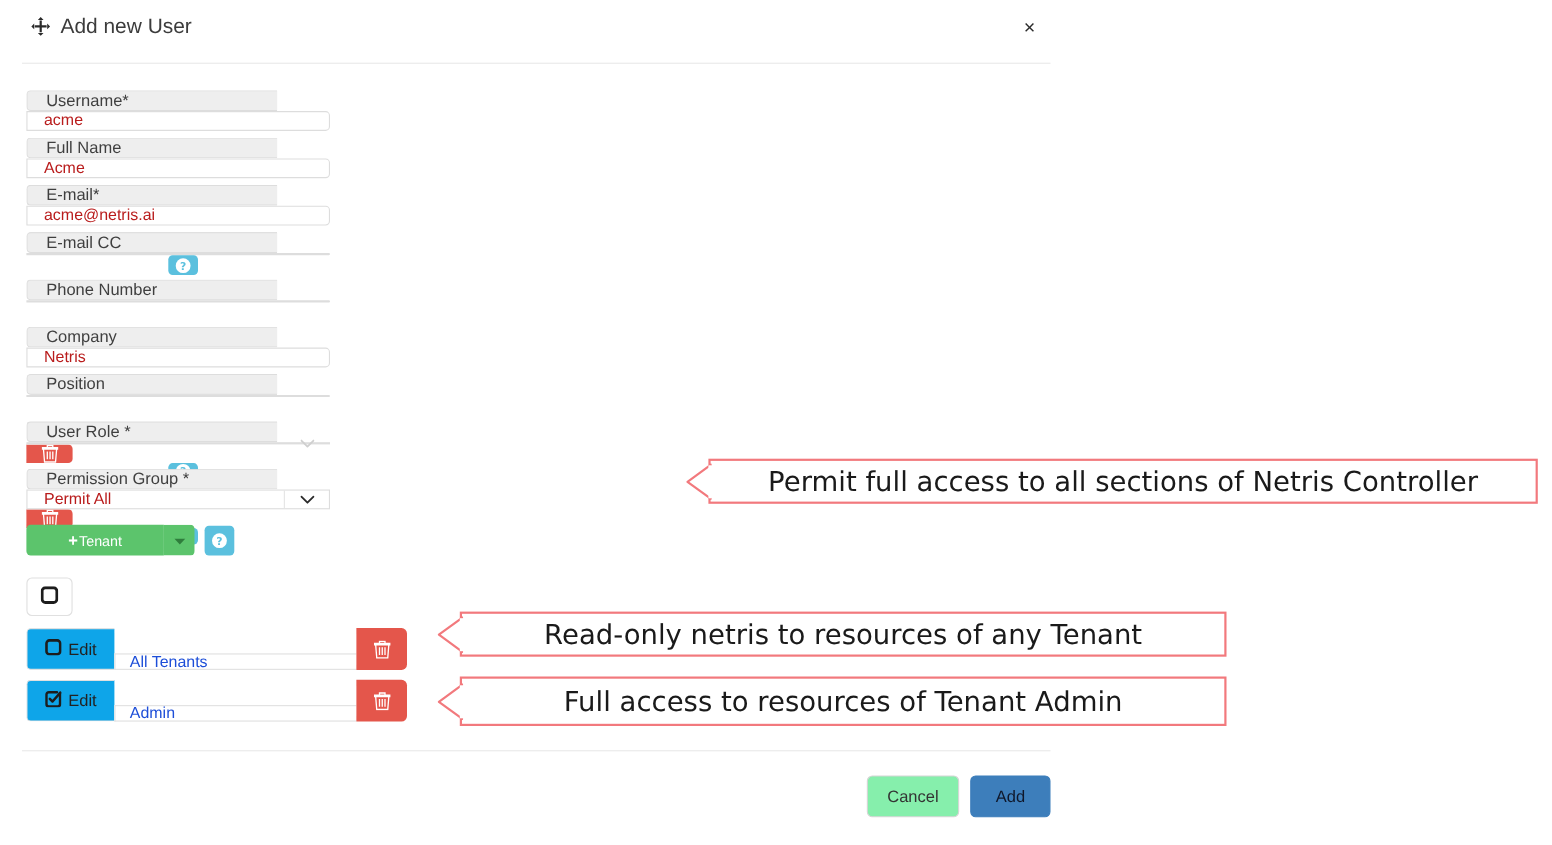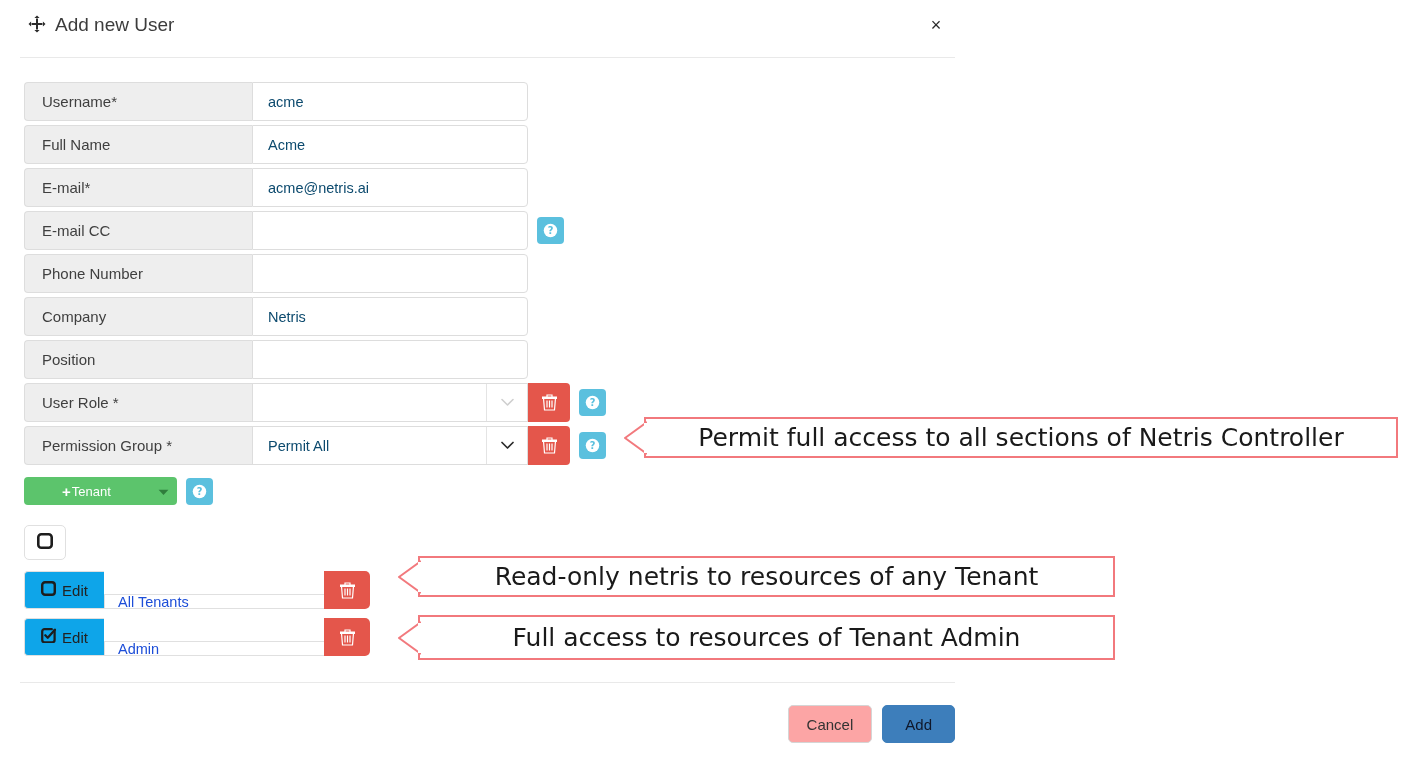--- a/index.html
+++ b/index.html
@@ -62,20 +62,21 @@
     position: absolute;
     left: 24px;
     top: 82px;
   }
   .form-row {
     position: relative;
     height: 39px;
     margin-bottom: 4px;
     display: flex;
     align-items: stretch;
+    flex-direction: column;
   }
   .row-label {
     width: 228px;
     box-sizing: border-box;
     background: #eeeeee;
     border: 1px solid #dddddd;
     border-right: none;
     border-radius: 4px 0 0 4px;
     display: flex;
     align-items: center;
@@ -87,21 +88,21 @@
   .row-field {
     width: 276px;
     box-sizing: border-box;
     background: #ffffff;
     border: 1px solid #dddddd;
     border-radius: 0 4px 4px 0;
     display: flex;
     align-items: center;
     padding-left: 15px;
     font-size: 14.5px;
-    color: #0c4a6e;
+    color: #b91c1c;
     white-space: nowrap;
   }
   .row-field.select {
     position: relative;
     border-radius: 0;
     padding-right: 42px;
   }
   .caret {
     position: absolute;
     right: 0;
@@ -287,21 +288,21 @@
     top: 705px;
     width: 935px;
     display: flex;
     justify-content: flex-end;
     align-items: center;
     gap: 10px;
   }
   .btn-cancel {
     height: 38px;
     padding: 0 18px;
-    background: #fca5a5;
+    background: #86efac;
     border: 1px solid #d5d5d5;
     border-radius: 5px;
     font-size: 15px;
     color: #333333;
     font-family: "Liberation Sans", sans-serif;
     cursor: pointer;
   }
   .btn-add {
     height: 38px;
     padding: 0 22px;

